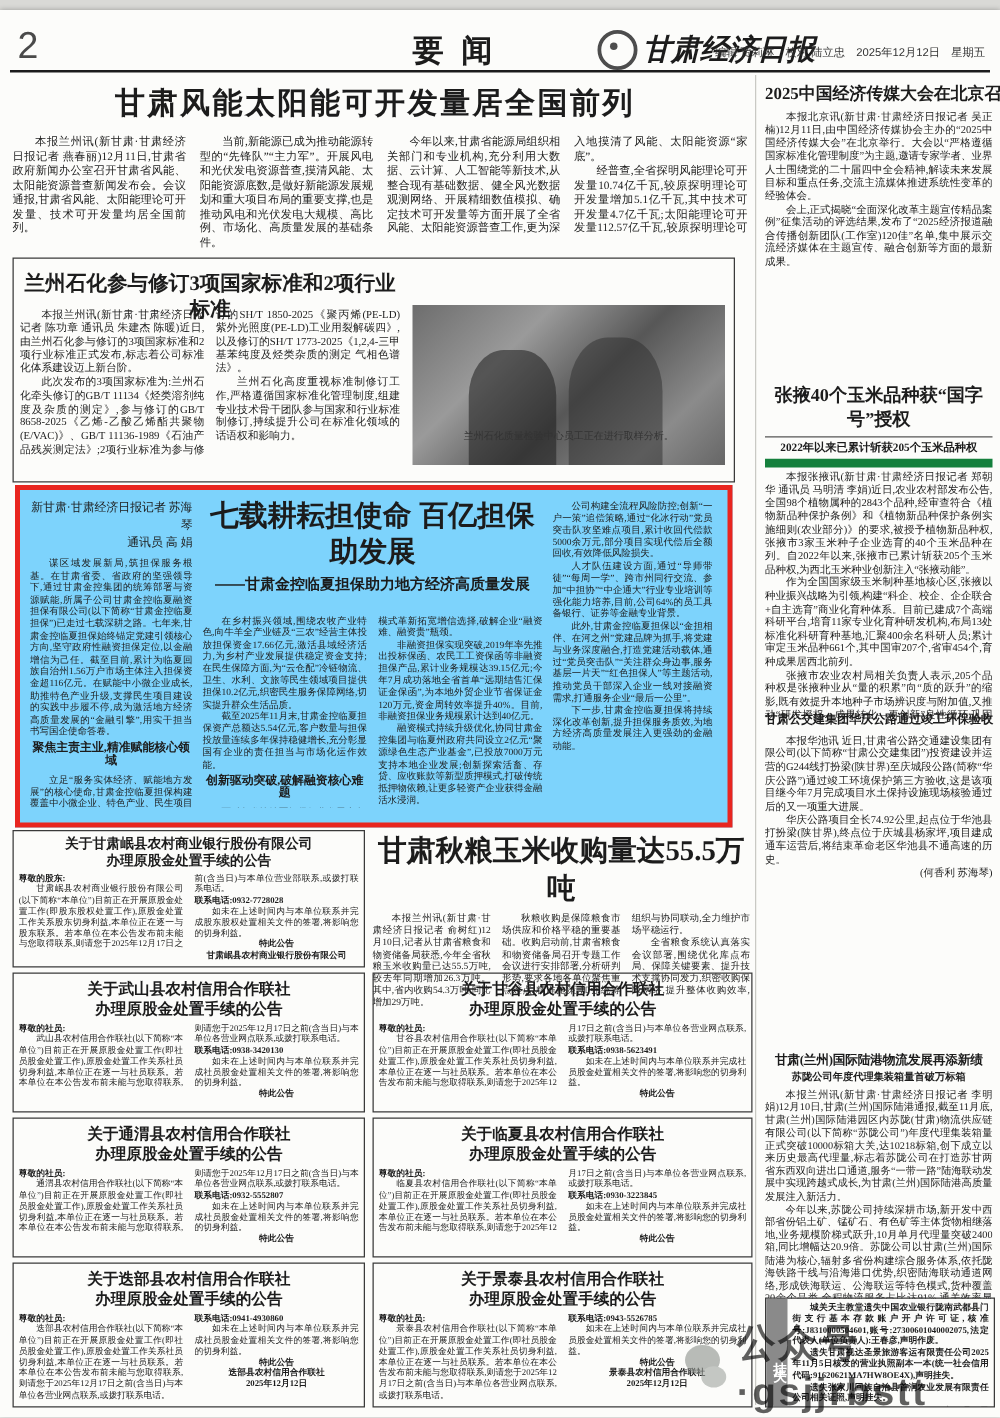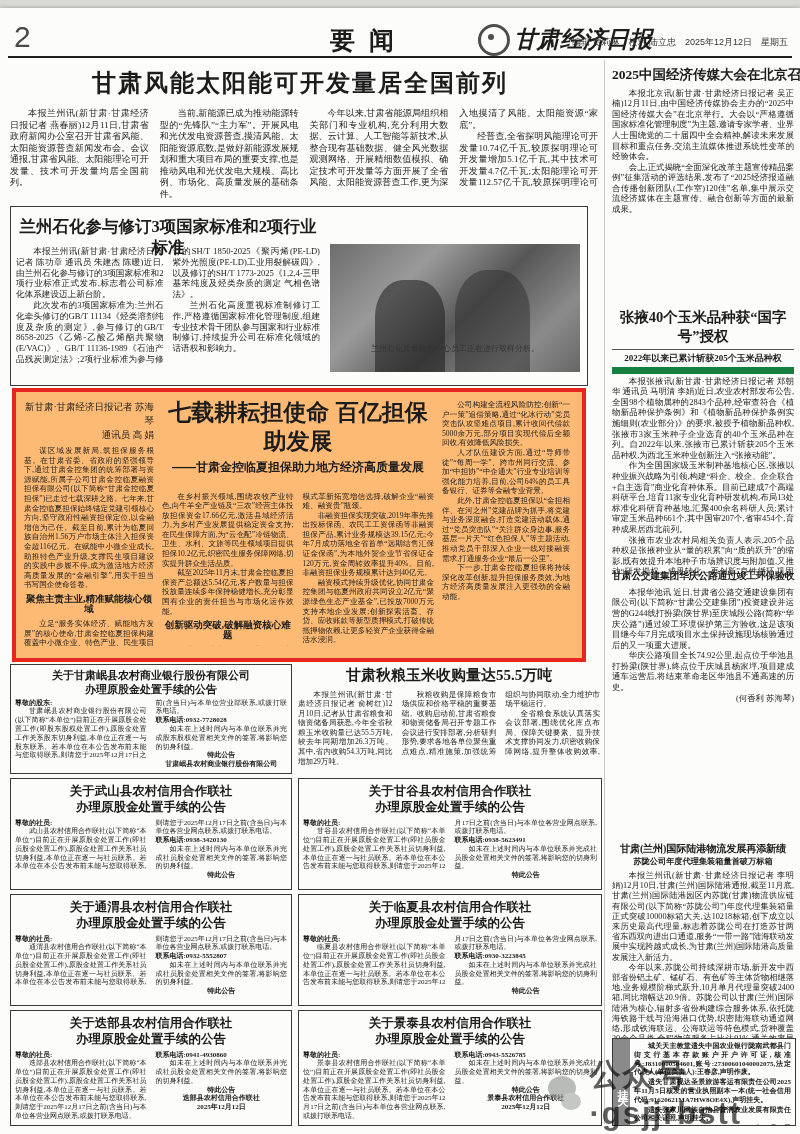--- a/index.html
+++ b/index.html
@@ -20,21 +20,21 @@
   .bodytext p{margin:0;text-indent:2em;}
   .smalltext{font-size:7.6px;line-height:9.6px;text-align:justify;overflow:hidden;}
   .smalltext p{margin:0;text-indent:2em;}
   .cols2{column-count:2;column-gap:9px;}
   .cols3{column-count:3;column-gap:9px;}
   .cols4{column-count:4;column-gap:11px;}
   .crosshead{font-weight:bold;text-align:center;text-indent:0!important;margin:5px 0!important;font-size:9.5px;}
   .byline{font-size:9.5px;text-align:right;line-height:14px;}
   
   .thinbox{border:1px solid #3a3a3a;}
-  .redbox{border:4px solid #e8251f;background:#fdba74;}
+  .redbox{border:4px solid #e8251f;background:#7dd3fc;}
   .photo{background:linear-gradient(135deg,#6d6d6d 0%,#9a9a9a 30%,#575757 55%,#8b8b8b 80%,#666 100%);position:relative;}
   .photo::before{content:"";position:absolute;left:18%;bottom:0;width:28%;height:72%;border-radius:40% 40% 0 0;background:rgba(30,30,30,.55);}
   .photo::after{content:"";position:absolute;left:50%;bottom:0;width:30%;height:80%;border-radius:42% 42% 0 0;background:rgba(45,45,45,.5);}
   .caption{font-size:8px;color:#333;line-height:10px;}
   .notice-title{font-weight:bold;text-align:center;font-family:"Liberation Serif",serif;line-height:1.3;}
   .sig{text-indent:0!important;text-align:center;font-weight:bold;}
   .sigr{text-indent:0!important;text-align:right;}
   .deck{font-weight:bold;text-align:center;font-size:9px;border-top:1px solid #555;border-bottom:7px solid #15803d;padding:2px 0;margin:3px 0;}
   
   .guashi{display:flex;border:1px solid #3a3a3a;}
@@ -118,21 +118,21 @@
       <p style="text-indent:0;font-weight:bold;">尊敬的股东:</p>
       <p>甘肃岷县农村商业银行股份有限公司(以下简称“本单位”)目前正在开展原股金处置工作(即股东股权处置工作),原股金处置工作关系股东切身利益,本单位正在逐一与股东联系。若本单位在本公告发布前未能与您取得联系,则请您于2025年12月17日之前(含当日)与本单位营业部联系,或拨打联系电话。</p>
       <p style="text-indent:0;font-weight:bold;">联系电话:0932-7728028</p>
       <p>如未在上述时间内与本单位联系并完成股东股权处置相关文件的签署,将影响您的切身利益。</p>
       <p class="sig">特此公告</p>
       <p class="sig">甘肃岷县农村商业银行股份有限公司</p>
 
     </div>
   </div>
   <div class="abs" style="left:298px;top:658px;width:302px;height:106px;">
-    <div class="serifhead" style="font-size:15px;">甘肃秋粮玉米收购量达55.5万吨</div>
+    <div class="serifhead" style="font-size:23px;">甘肃秋粮玉米收购量达55.5万吨</div>
     <div class="smalltext cols3" style="margin-top:4px;height:78px;">
       <p>本报兰州讯(新甘肃·甘肃经济日报记者 俞树红)12月10日,记者从甘肃省粮食和物资储备局获悉,今年全省秋粮玉米收购量已达55.5万吨,较去年同期增加26.3万吨。其中,省内收购54.3万吨,同比增加29万吨。</p>
       <p>秋粮收购是保障粮食市场供应和价格平稳的重要基础。收购启动前,甘肃省粮食和物资储备局召开专题工作会议进行安排部署,分析研判形势,要求各地各单位聚焦重点难点,精准施策,加强统筹组织与协同联动,全力维护市场平稳运行。</p>
       <p>全省粮食系统认真落实会议部署,围绕优化库点布局、保障关键要素、提升技术支撑协同发力,织密收购保障网络,提升整体收购效率,同时创新精准化服务模式,持续改善农民售粮体验。</p>
     </div>
   </div>
 
   <div class="abs thinbox" style="left:10px;top:770px;width:280px;height:110px;">
     <div class="notice-title" style="font-size:12.5px;margin-top:4px;">关于武山县农村信用合作联社</div>
     <div class="notice-title" style="font-size:12.5px;">办理原股金处置手续的公告</div>

